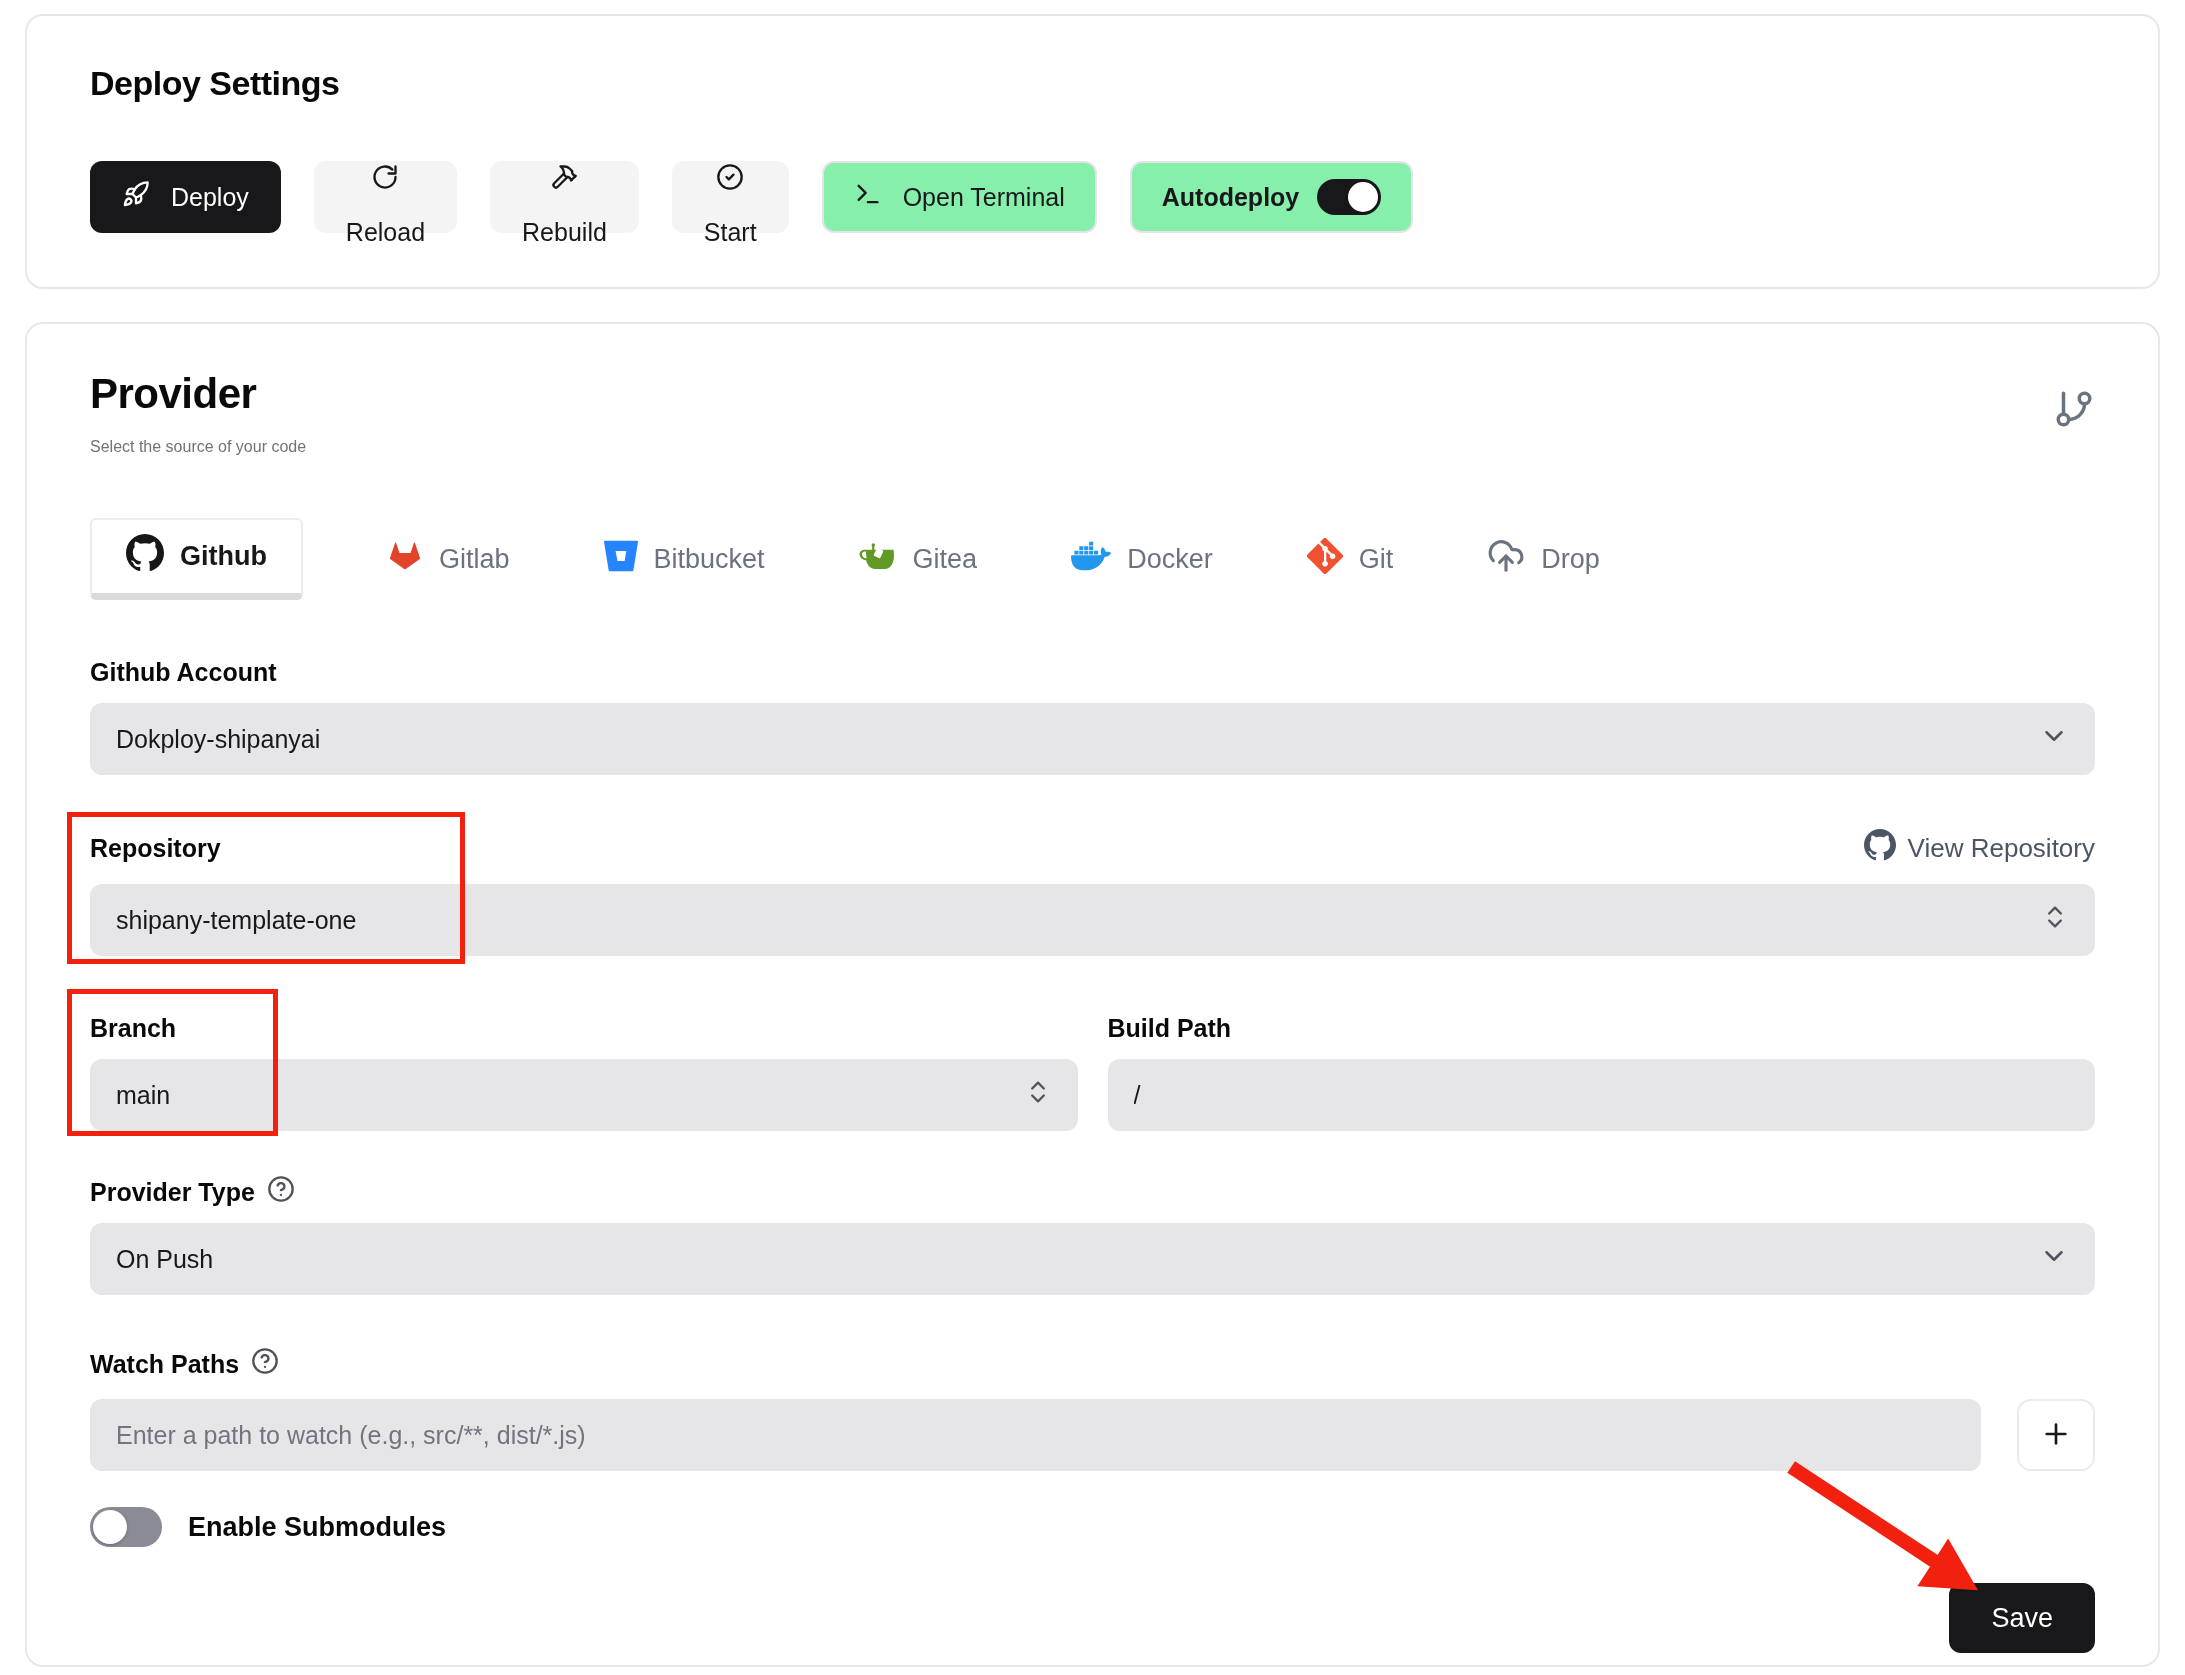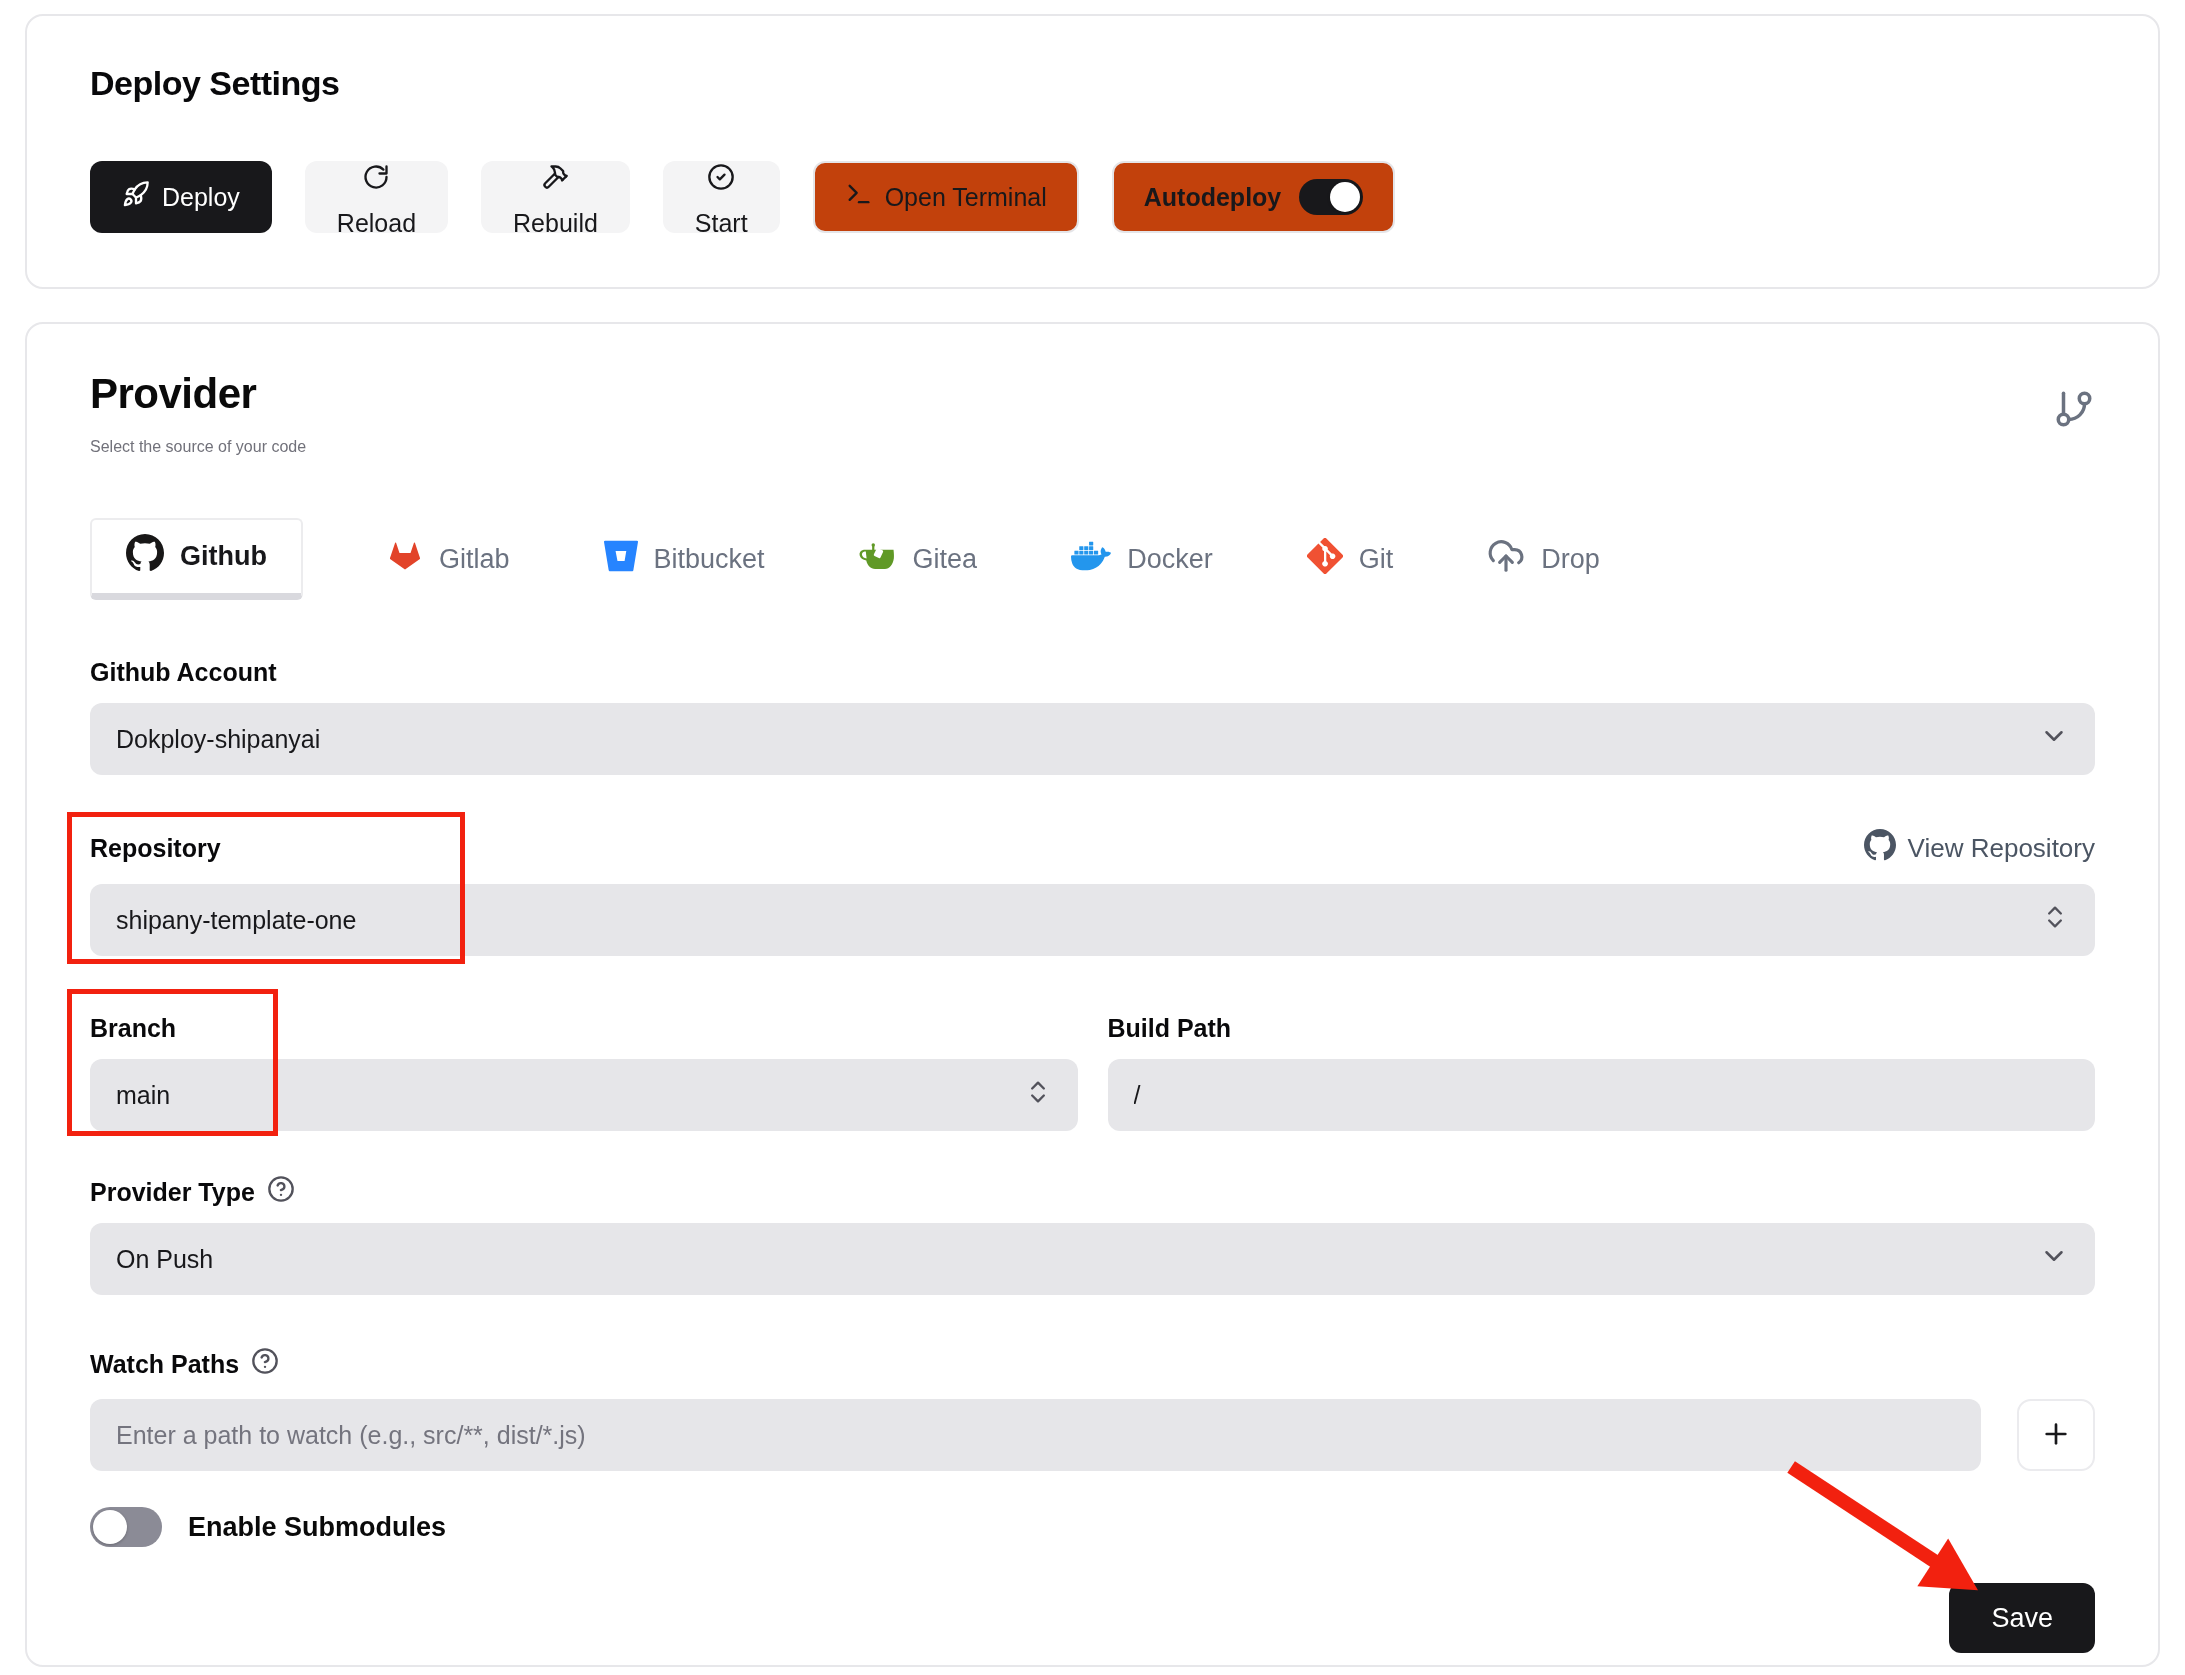--- a/index.html
+++ b/index.html
@@ -13,28 +13,28 @@
     background:#fff; border:2px solid #e7e7ea; border-radius:18px;
   }
   #deploy-card { top:14px; height:275px; padding:48px 63px; }
   #provider-card { top:322px; height:1345px; padding:46px 63px; }
 
   .card-title { font-size:34px; font-weight:700; letter-spacing:-0.5px; color:#09090b; }
 
   
   .btn-row { display:flex; gap:33px; margin-top:58px; align-items:center; }
   .btn {
-    display:flex; align-items:center; gap:12px; height:72px; padding:0 30px;
+    display:flex; align-items:center; gap:21px; height:72px; padding:0 30px;
     border-radius:12px; font-size:25px; font-weight:500; cursor:pointer;
     border:2px solid transparent; white-space:nowrap;
   }
   .btn svg { flex:0 0 auto; }
   .btn.primary { background:#18181b; color:#fff; }
   .btn.secondary { background:#f4f4f5; color:#18181b;flex-direction:column; }
-  .btn.outline { background:#c2410c; border-color:#e5e5e8; color:#18181b; }
+  .btn.outline { background:#86efac; border-color:#e5e5e8; color:#18181b; }
   .toggle-group { gap:18px; font-weight:600; }
 
   .switch { position:relative; width:64px; height:36px; border-radius:18px; flex:0 0 auto; }
   .switch .knob { position:absolute; top:3px; width:30px; height:30px; border-radius:50%; background:#fff; box-shadow:0 1px 3px rgba(0,0,0,.25); }
   .switch.on { background:#18181b; } .switch.on .knob { right:3px; }
   .switch.off { background:#9d9da6; } .switch.off .knob { left:3px; }
 
   
   .provider-head { display:flex; justify-content:space-between; align-items:flex-start; }
   .provider-title { font-size:42px; font-weight:700; letter-spacing:-0.5px; }

